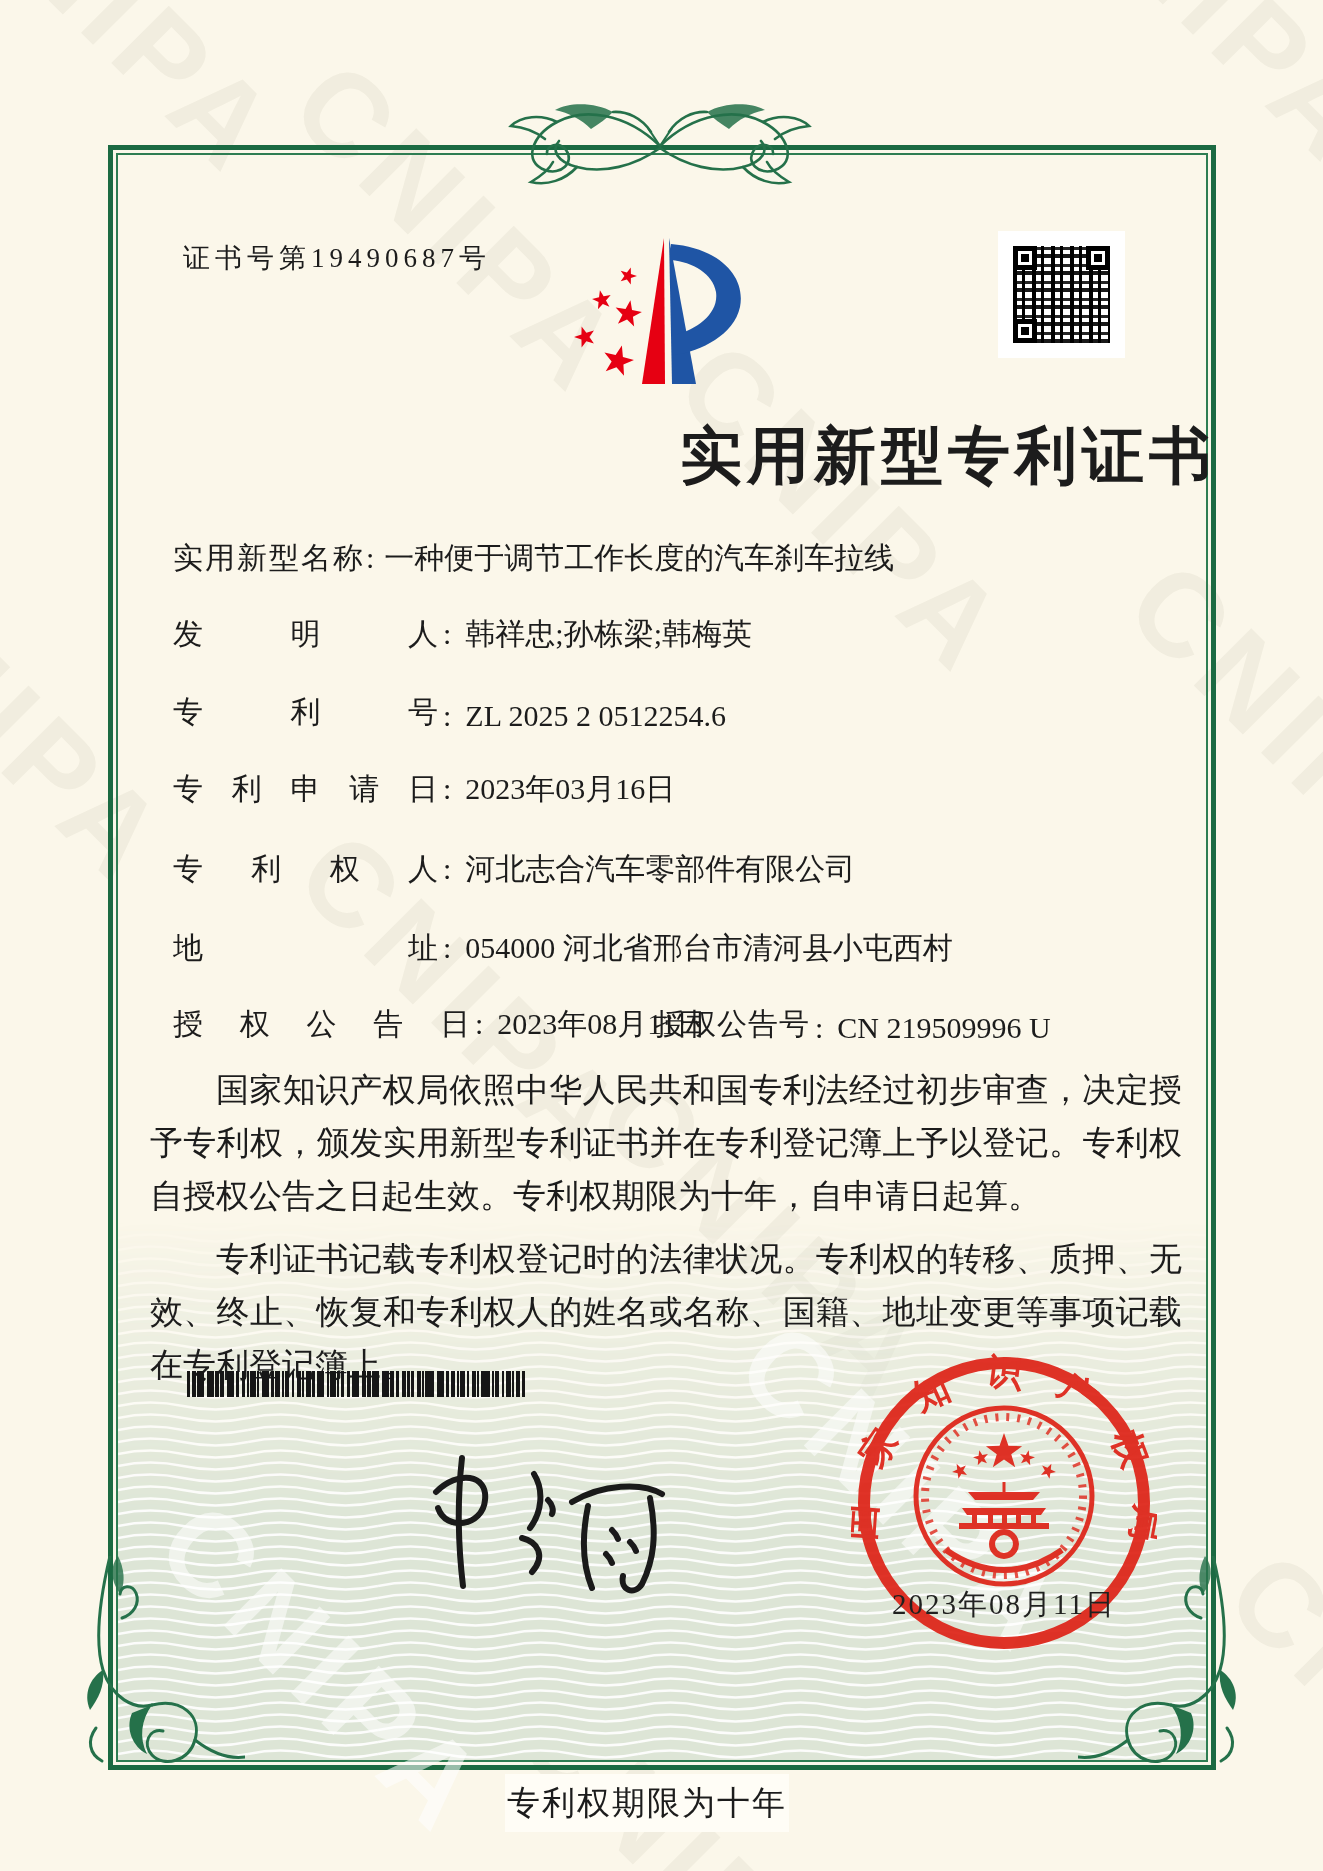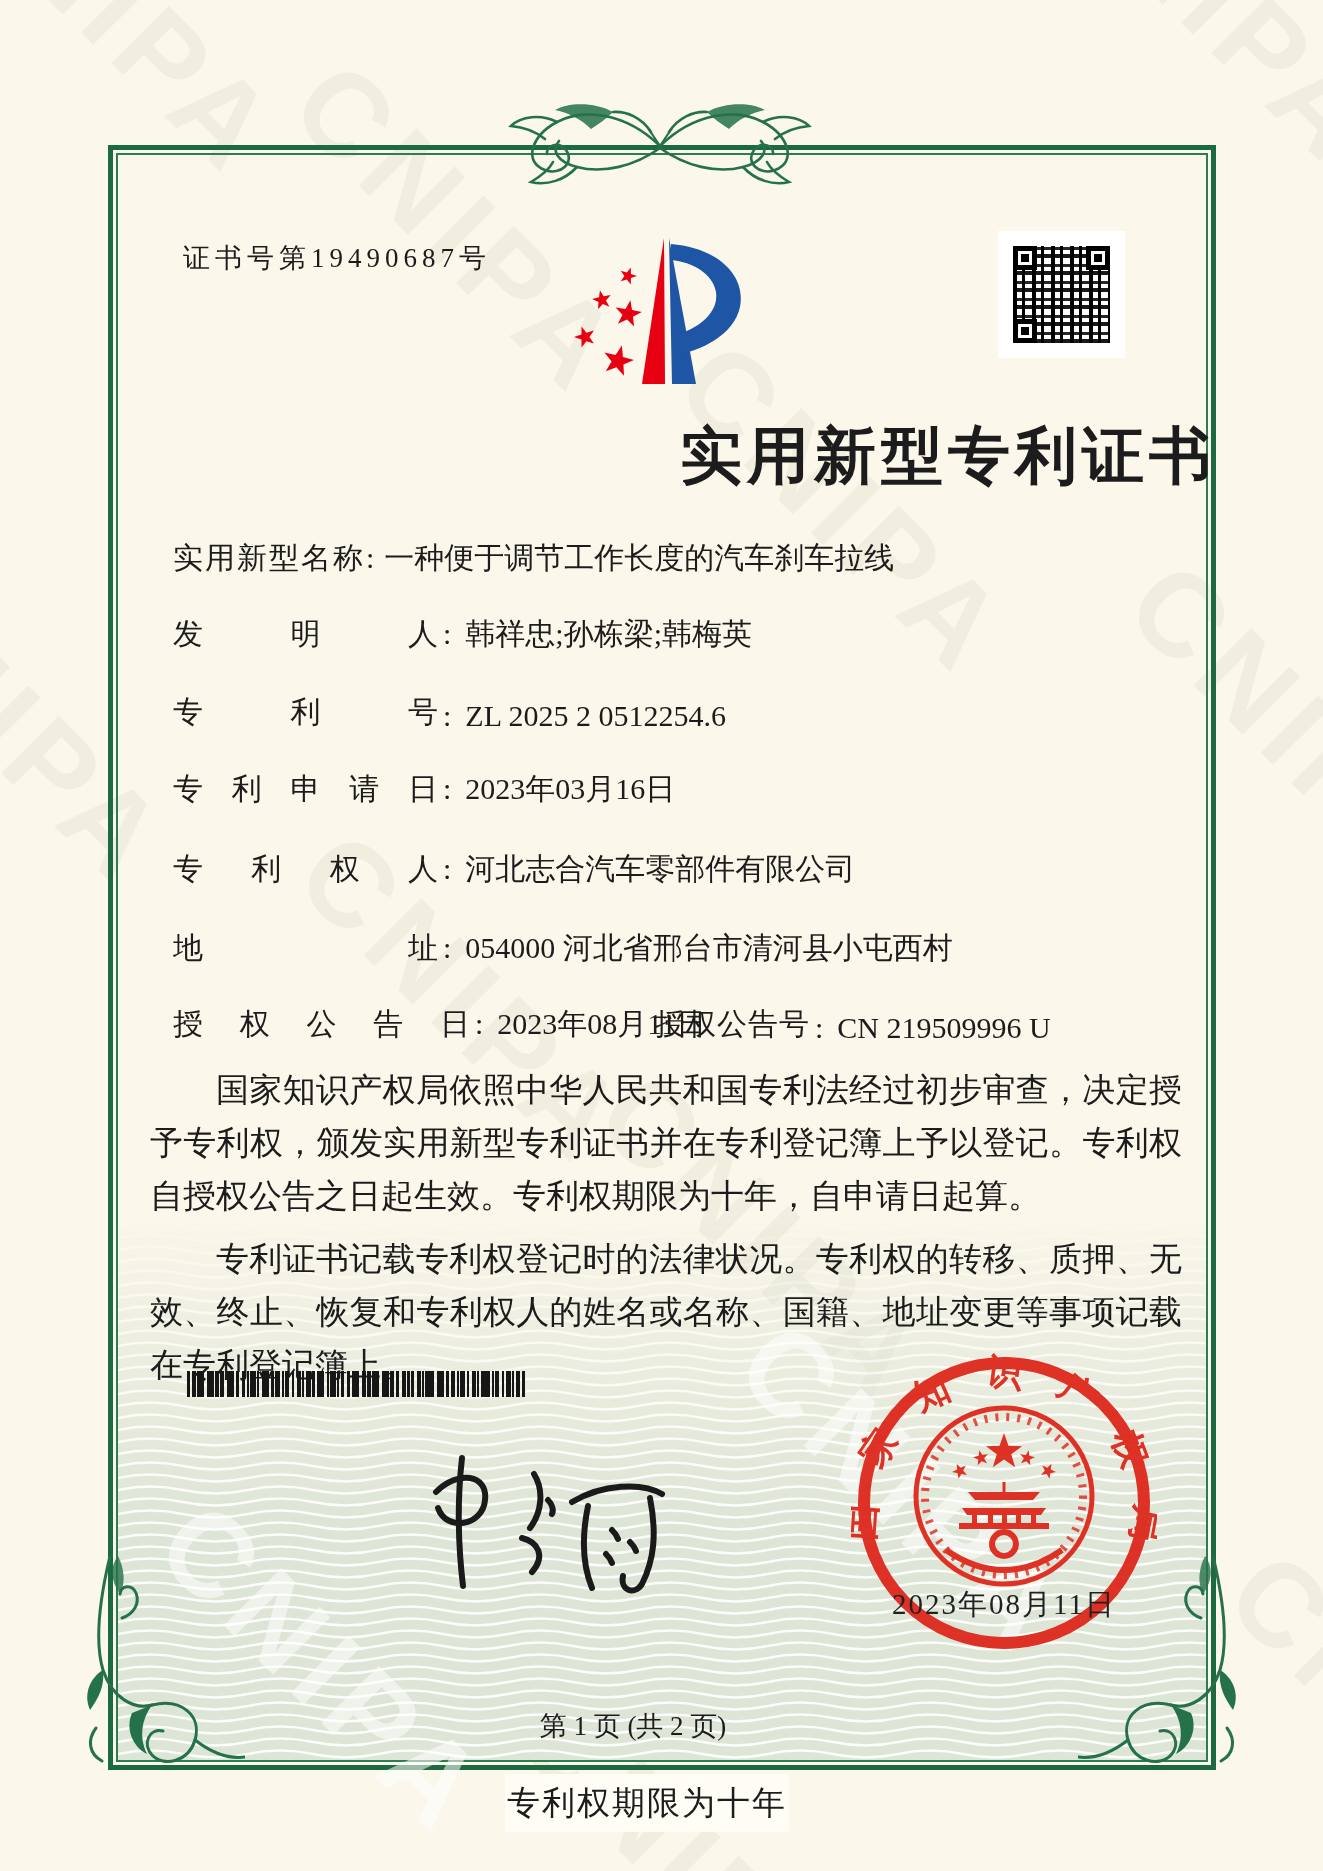--- a/index.html
+++ b/index.html
@@ -262,21 +262,20 @@
       <path d="M122,94 C138,98 146,112 132,128"></path>
       <path d="M172,58 C202,40 242,38 262,50"></path>
       <path d="M188,62 C181,96 183,122 192,144"></path>
       <path d="M250,54 C257,90 254,116 242,140 C234,152 220,146 223,132"></path>
       <path d="M212,86 C215,89 217,92 218,95"></path>
       <path d="M230,98 C233,101 235,104 236,107"></path>
       <path d="M206,110 C209,113 211,116 212,119"></path>
     </g>
   </svg>
 
-  <div class="page-info">第 1 页 (共 2 页)</div>
 </div>
 
 <svg class="seal" width="306" height="306" viewBox="0 0 306 306">
   <g opacity="0.93">
     <circle cx="153" cy="153" r="140" fill="none" stroke="#de2418" stroke-width="12"></circle>
     <defs>
       <path id="sealArc" d="M 33,212 A 129,129 0 1 1 273,212" fill="none"></path>
     </defs>
     <text class="seal-ring-text" fill="#de2418">
       <textPath href="#sealArc" startOffset="22">国家知识产权局</textPath>

